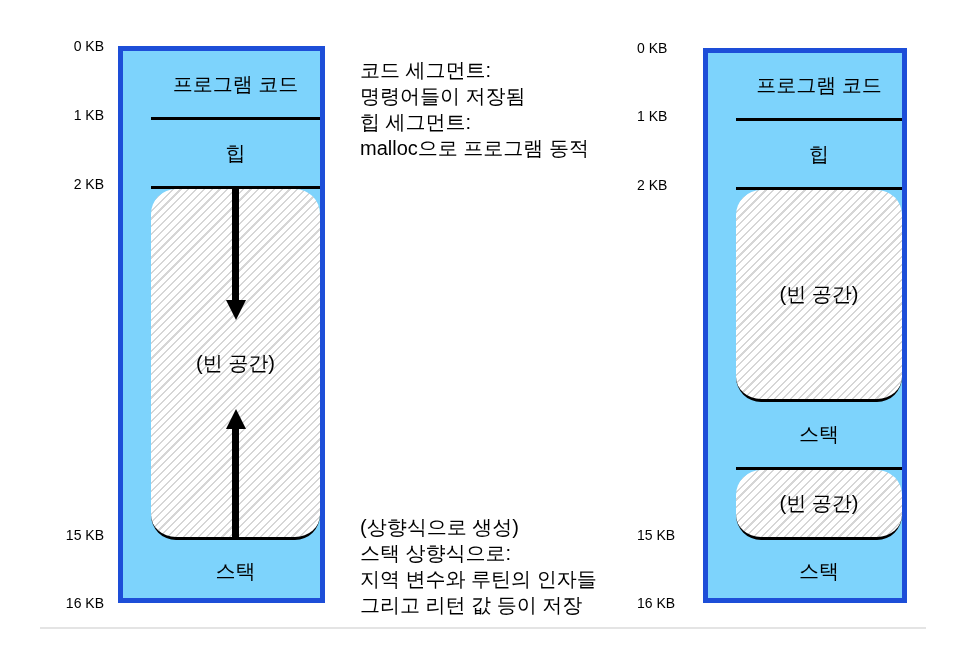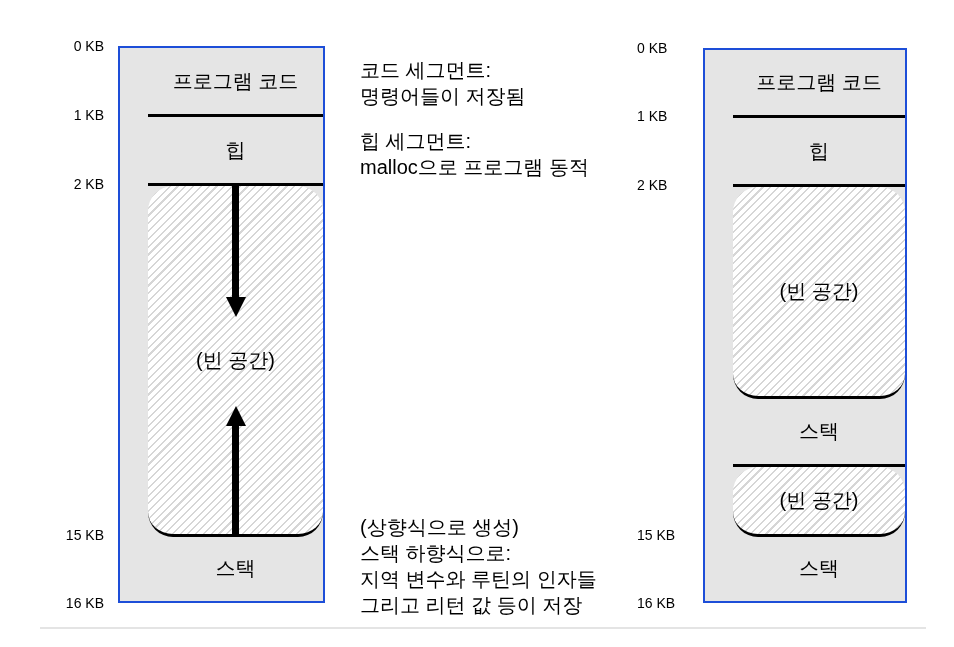--- a/index.html
+++ b/index.html
@@ -10,21 +10,21 @@
   }
   .addr-col { position:absolute; top:0; height:100%; }
   #left-labels  { left:24px;  width:80px; text-align:right; }
   #right-labels { left:637px; width:80px; text-align:left; }
   .addr-label {
     position:absolute; width:100%; transform:translateY(-50%);
     font-size:14px; white-space:nowrap;
   }
   .diagram {
     position:absolute; box-sizing:border-box;
-    border:2px solid #1d4ed8; background:#e5e5e5;padding-left:28px;
+    border:5px solid #1d4ed8; background:#7dd3fc;padding-left:28px;
   }
   #left-diagram  { left:118px; top:46px; width:207px; height:557px; }
   #right-diagram { left:703px; top:48px; width:204px; height:555px; }
   .seg {
     position:relative; box-sizing:border-box;
     border-bottom:3px solid #000;
     display:flex; align-items:center; justify-content:center;
     font-size:20px;
   }
   .seg:last-child { border-bottom:none; }
@@ -42,21 +42,21 @@
   .arrow-up   .shaft { bottom:0; height:109px; }
   .head {
     position:absolute; left:50%; margin-left:-10px; width:0; height:0;
     border-left:10px solid transparent; border-right:10px solid transparent;
   }
   .arrow-down .head { bottom:0; border-top:20px solid #000; }
   .arrow-up   .head { top:0; border-bottom:20px solid #000; }
   .annot { position:absolute; left:360px; font-size:20px; line-height:26px; }
   #annot-top    { top:57px; }
   #annot-bottom { top:514px; }
-  .annot .para + .para { margin-top:19px; }
+  .annot .para + .para { }
   .annot-line { white-space:nowrap; }
   .bottom-rule {
     position:absolute; left:40px; top:627px; width:886px; height:2px;
     background:#e4e4e4;
   }
 </style>
 </head>
 <body>
 
 <div class="canvas">
@@ -98,21 +98,21 @@
       </div>
       <div class="para">
         <div class="annot-line">힙 세그먼트:</div>
         <div class="annot-line">malloc으로 프로그램 동적</div>
       </div>
     </div>
 
   <div class="annot" id="annot-bottom">
       <div class="para">
         <div class="annot-line">(상향식으로 생성)</div>
-        <div class="annot-line">스택 하향식으로:</div>
+        <div class="annot-line">스택 상향식으로:</div>
         <div class="annot-line">지역 변수와 루틴의 인자들</div>
         <div class="annot-line">그리고 리턴 값 등이 저장</div>
       </div>
     </div>
 
   <div class="addr-col" id="right-labels">
       <div class="addr-label" style="top: 48px;">0 KB</div>
       <div class="addr-label" style="top: 116px;">1 KB</div>
       <div class="addr-label" style="top: 185px;">2 KB</div>
       <div class="addr-label" style="top: 535px;">15 KB</div>

